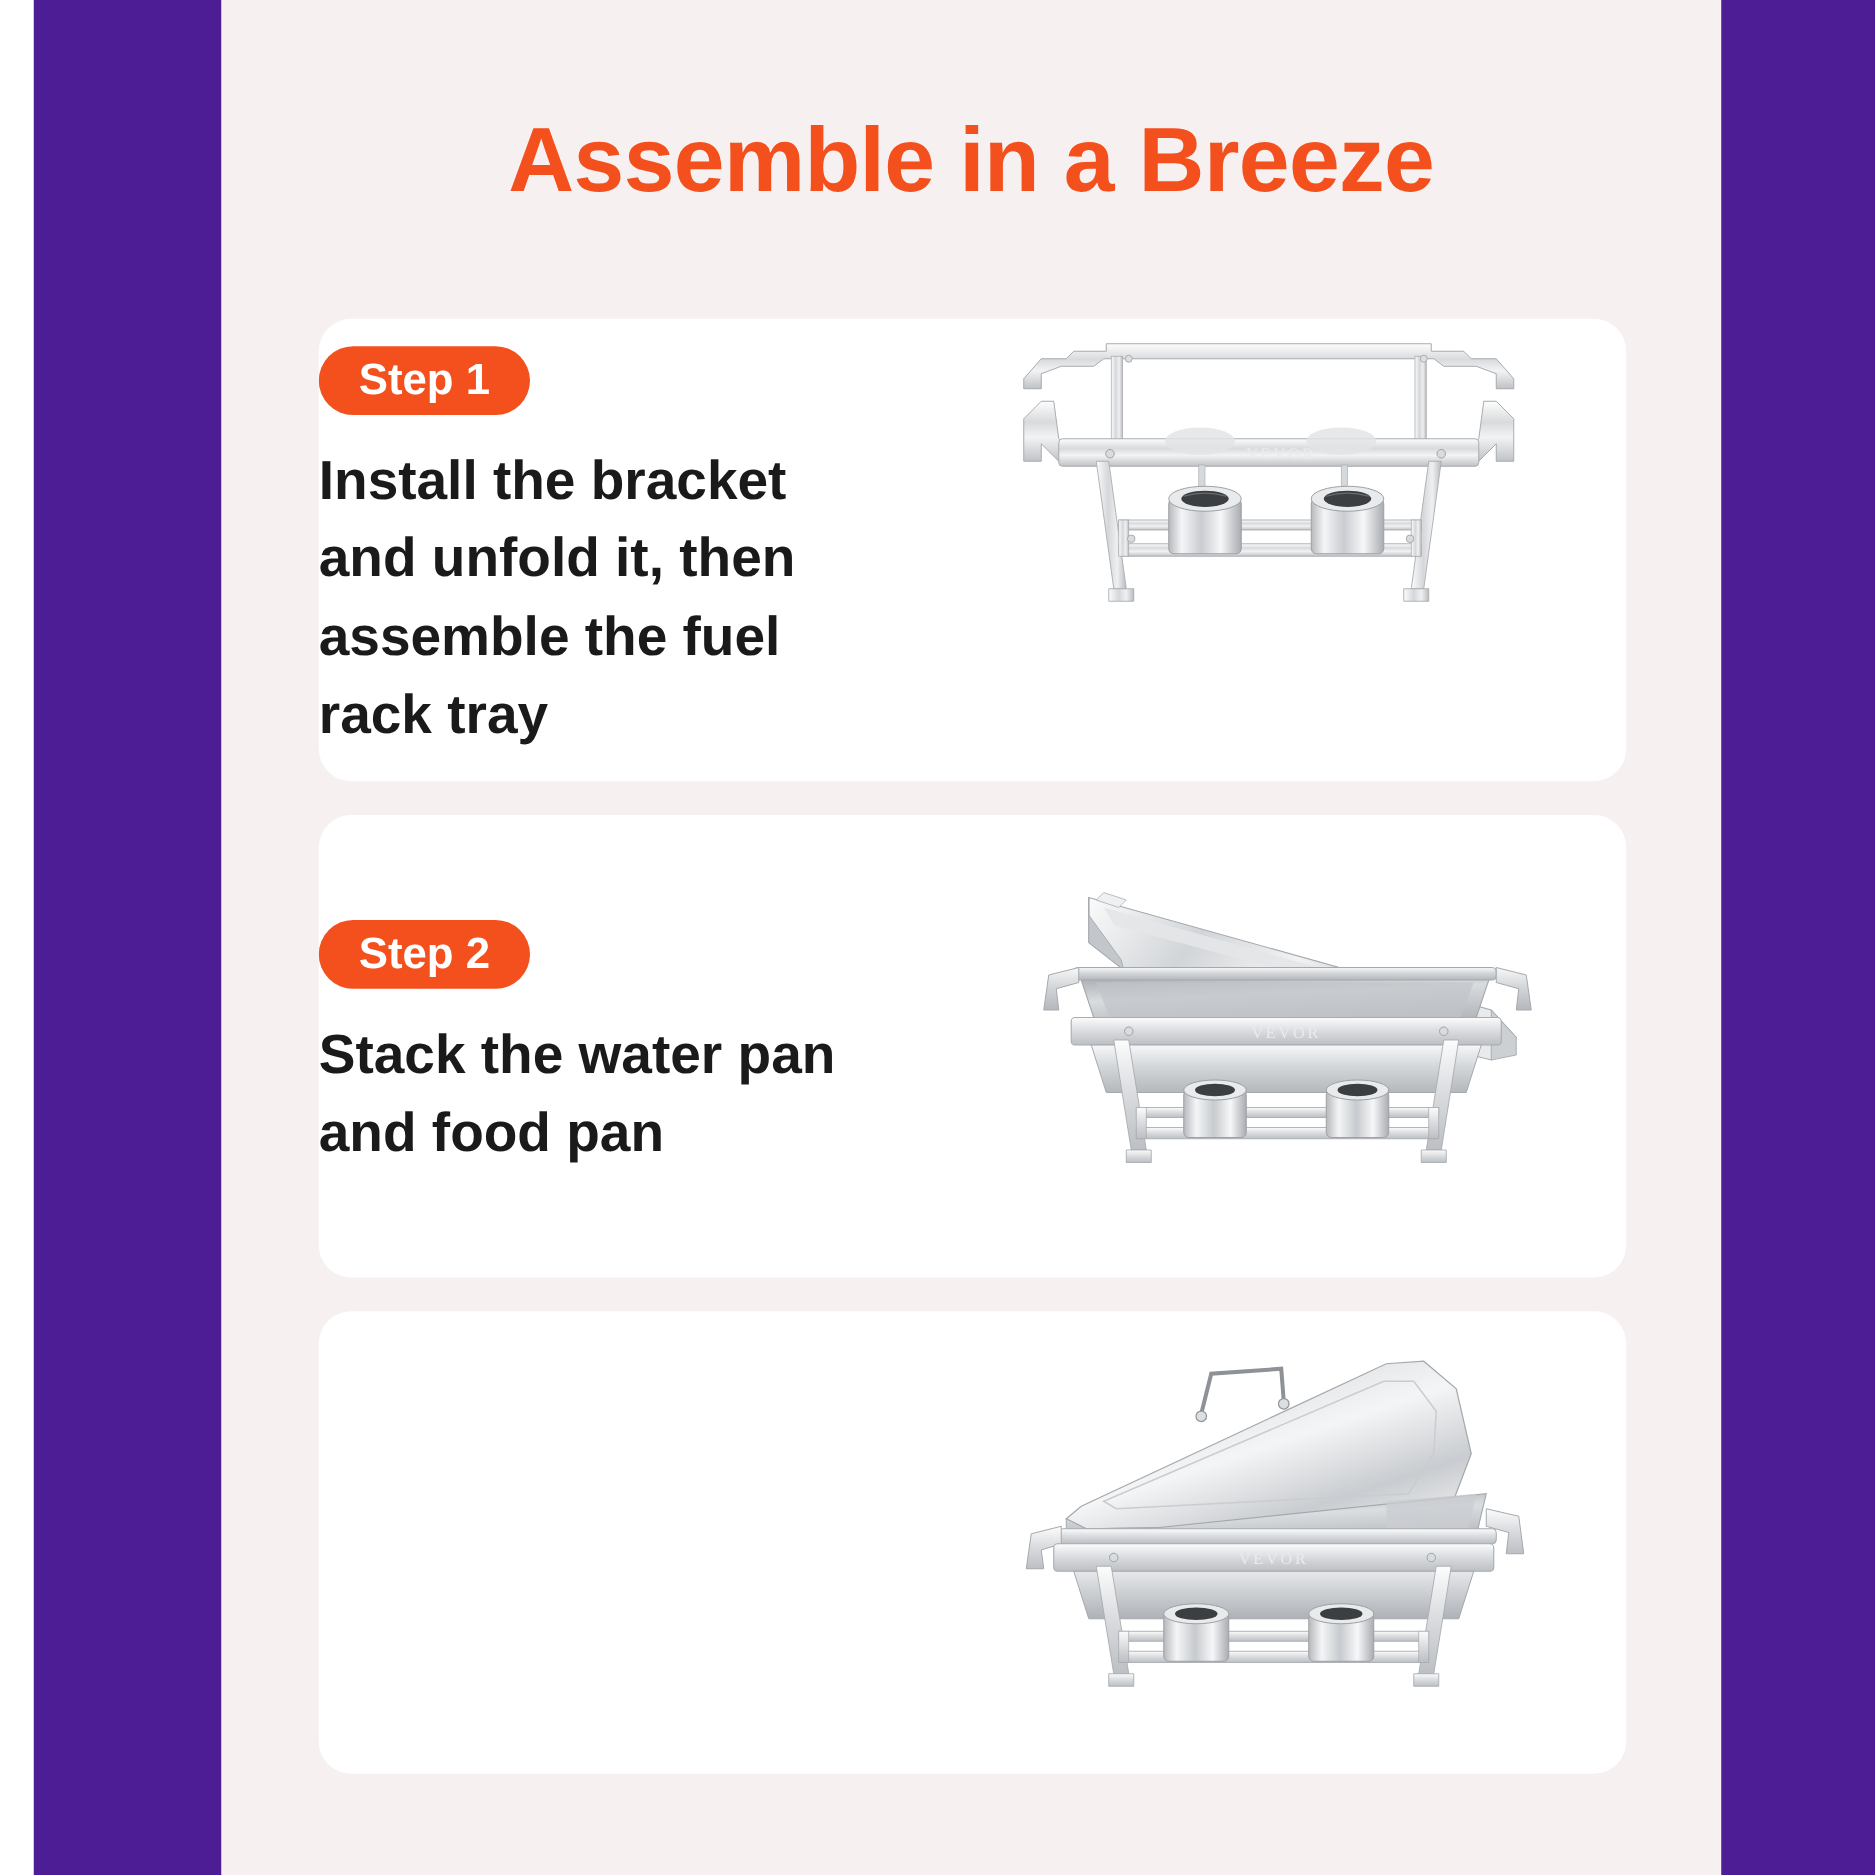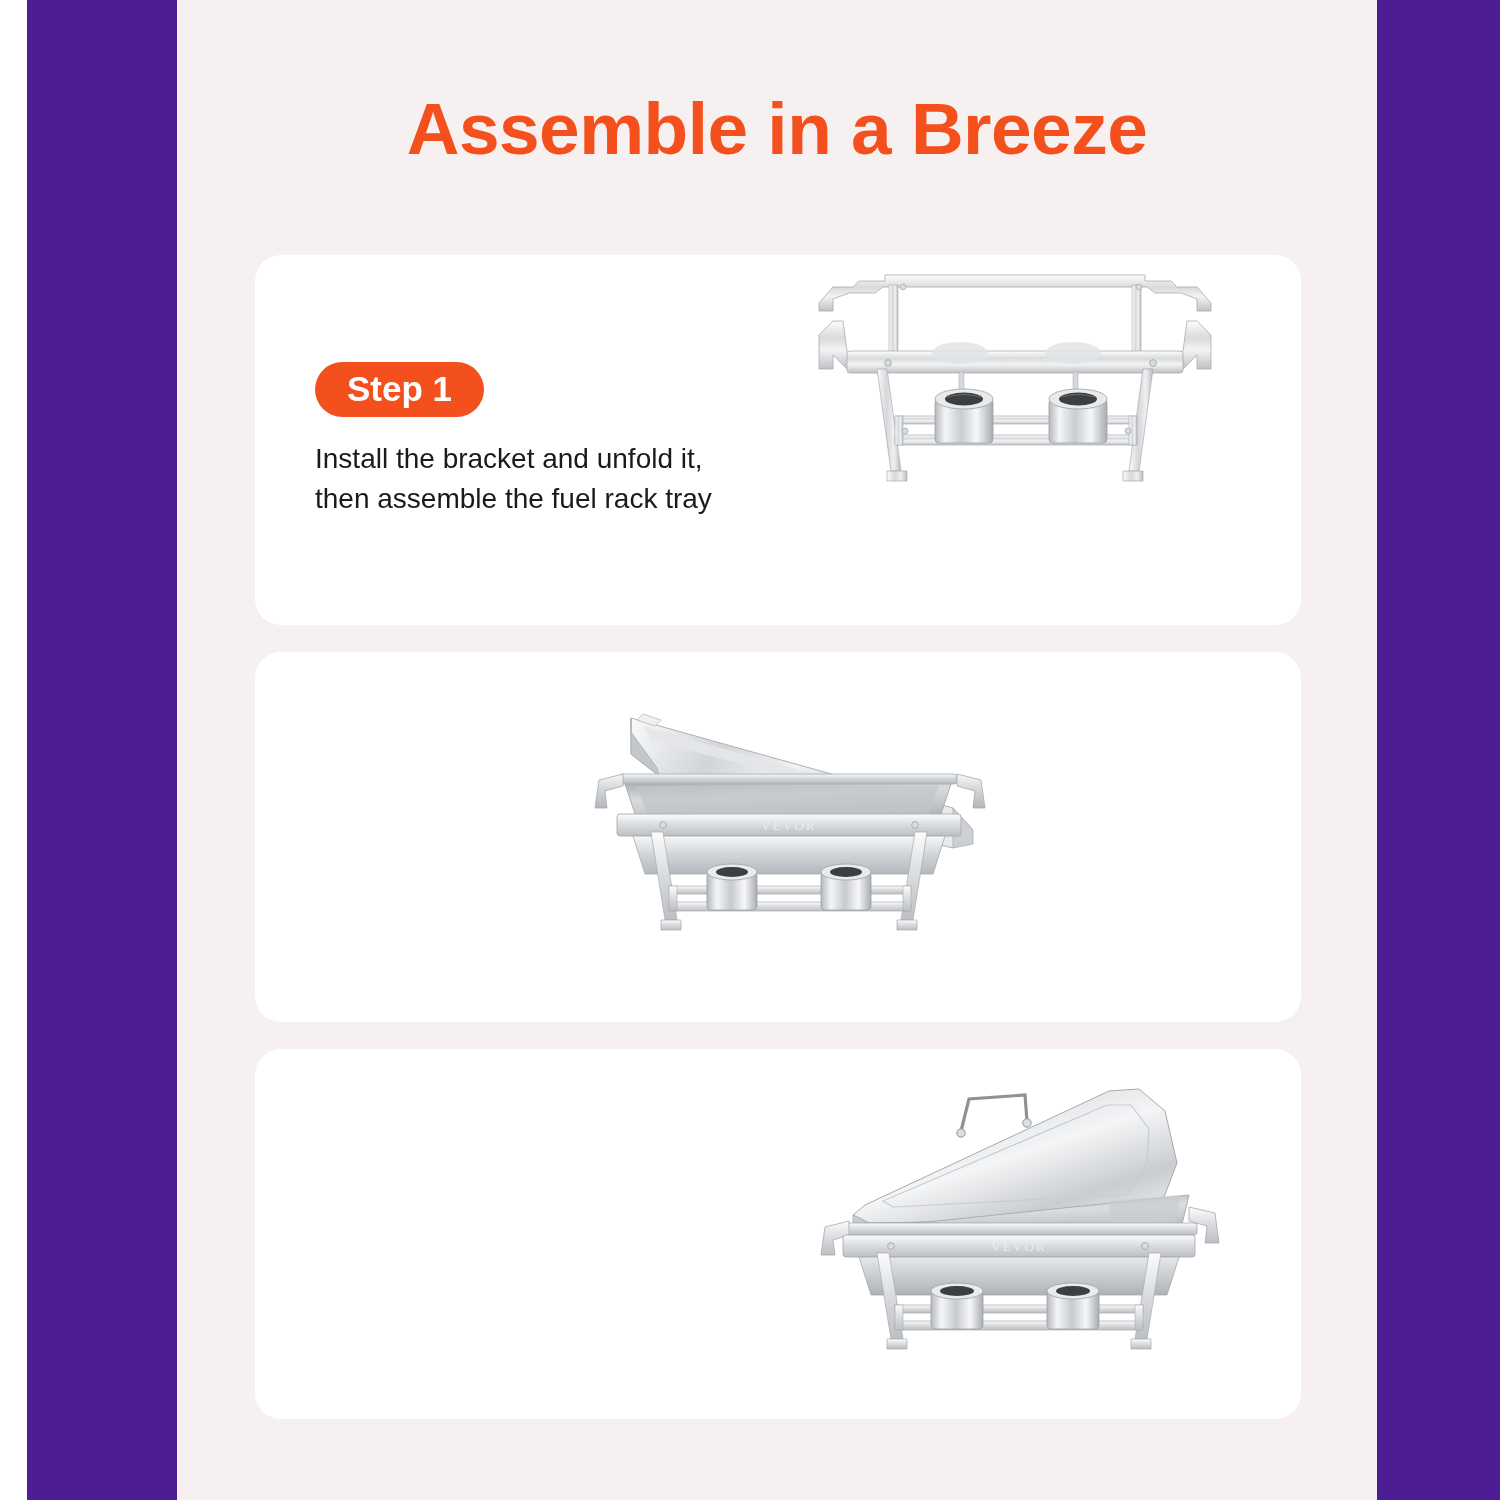--- a/index.html
+++ b/index.html
@@ -57,42 +57,41 @@
   }
   .card-inner {
     position: absolute;
     inset: 0;
     display: flex;
     flex-direction: row;
     align-items: center;
   }
   .text-col {
     width: 480px;
-    padding-left: 60px;
     box-sizing: border-box;
     flex: none;
   }
   .badge {
     display: inline-block;
     background: #F4501E;
     color: #ffffff;
     font-size: 35px;
     font-weight: bold;
     letter-spacing: 0px;
     padding: 9px 32px 11px 32px;
     border-radius: 40px;
     line-height: 1.0;
     white-space: nowrap;
   }
   .desc {
     margin-top: 22px;
-    font-size: 28px;
+    font-size: 44px;
     line-height: 1.42;
     color: #1A1A1A;
-    font-weight: 400;
+    font-weight: 700;
     max-width: 420px;
   }
   .img-col {
     flex: 1 1 auto;
     height: 100%;
     display: flex;
     align-items: flex-start;
     justify-content: center;
   }
   .prod {
@@ -193,20 +192,24 @@
               <ellipse cx="283" cy="140" rx="19" ry="6.5" fill="#3C3F42"></ellipse>
               <path d="M266 138 q17 -5 34 0" stroke="#6A6D70" stroke-width="1" fill="none"></path>
             </g>
           </svg>
         </div>
       </div>
     </div>
 
     <div class="card">
       <div class="card-inner">
+        <div class="text-col">
+          <div class="badge">Step 2</div>
+          <div class="desc">Stack the water pan and food pan</div>
+        </div>
         <div class="img-col img-step2">
           <svg class="prod" viewBox="0 0 420 292">
             <defs>
               <linearGradient id="panTop" x1="0" y1="0" x2="1" y2="0.3">
                 <stop offset="0%" stop-color="#FAFBFB"></stop>
                 <stop offset="30%" stop-color="#D2D5D8"></stop>
                 <stop offset="55%" stop-color="#F1F2F3"></stop>
                 <stop offset="80%" stop-color="#C6C9CD"></stop>
                 <stop offset="100%" stop-color="#E9EAEC"></stop>
               </linearGradient>

